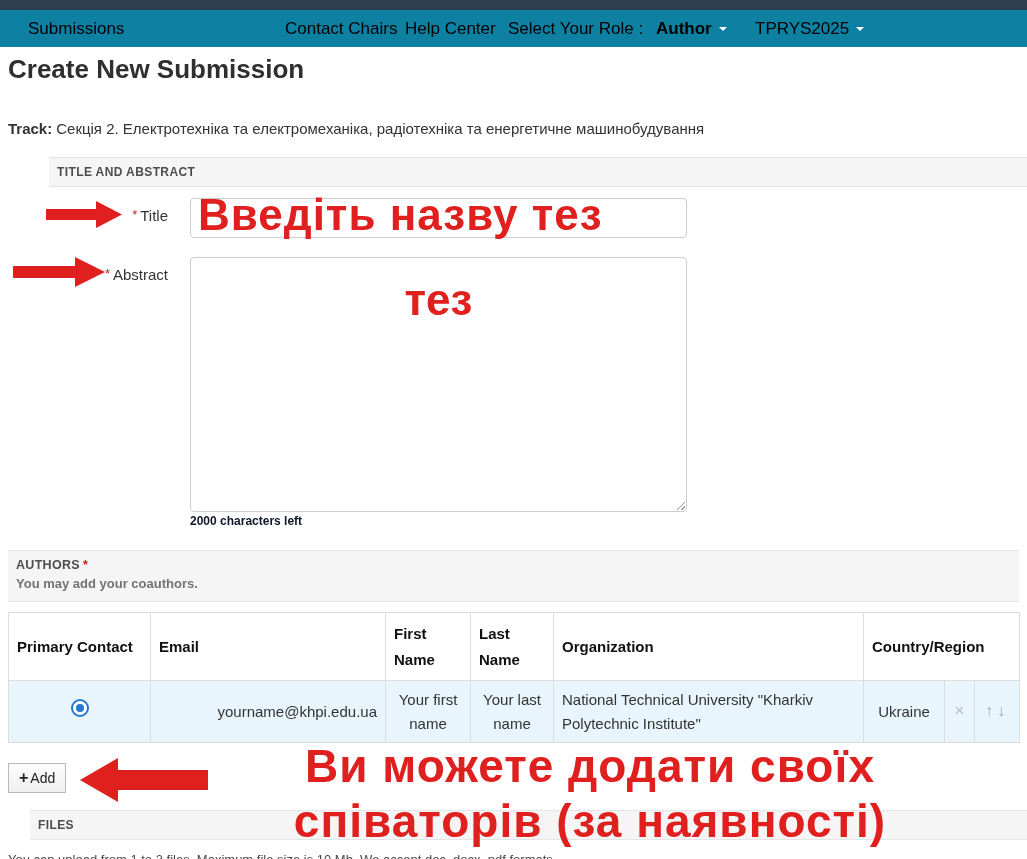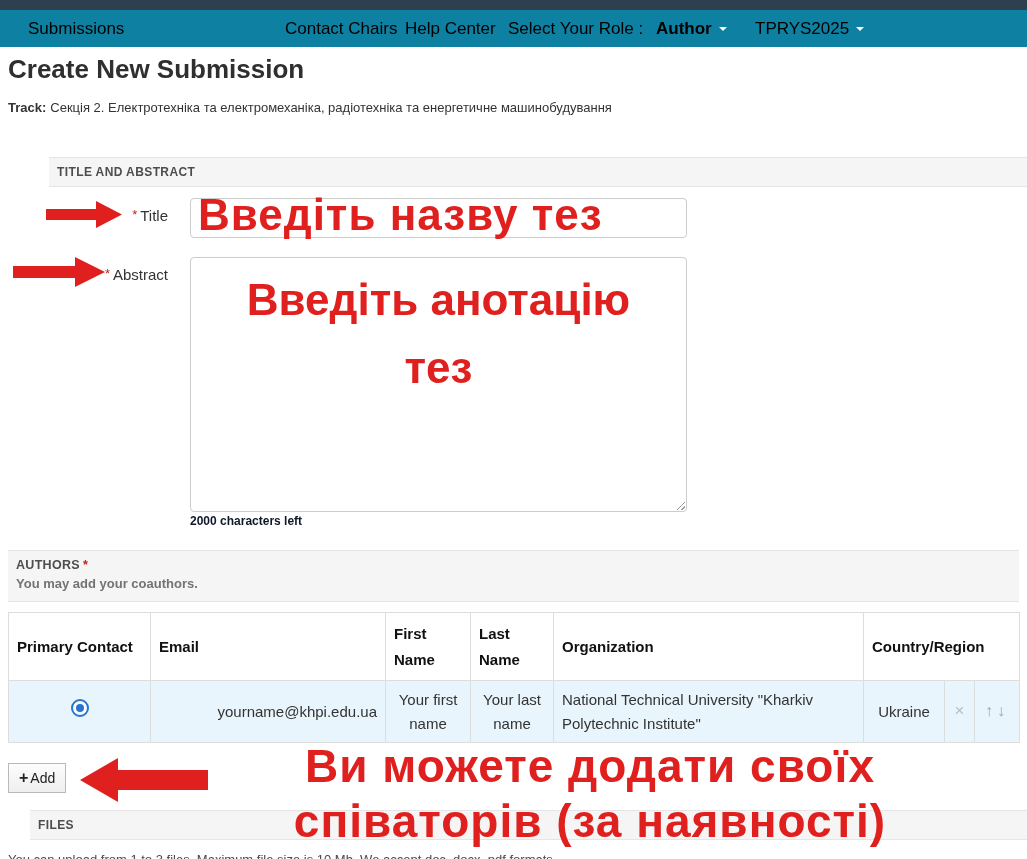--- a/index.html
+++ b/index.html
@@ -15,21 +15,21 @@
   .nav-brand{left:28px;}
   .nav-contact{left:285px;}
   .nav-help{left:405px;}
   .nav-rolelabel{left:508px;}
   .nav-author{left:656px;font-weight:bold;}
   .nav-conf{left:755px;}
   .caret{display:inline-block;width:0;height:0;margin-left:7px;
     border-left:4px solid transparent;border-right:4px solid transparent;border-top:4px solid #fff;}
   
   .page-title{position:absolute;left:8px;top:54px;font-size:26px;font-weight:bold;color:#2f2f2f;}
-  .track-line{position:absolute;left:8px;top:100px;font-size:13px;color:#333;}
+  .track-line{position:absolute;left:8px;top:120px;font-size:15px;color:#333;}
   .track-line b{margin-right:4px;}
   
   .band{position:absolute;left:8px;width:1011px;background:#f5f5f5;box-sizing:border-box;
     border-top:1px solid #e5e5e5;border-bottom:1px solid #e5e5e5;padding-left:8px;}
   .band-title{top:157px;height:30px;display:flex;align-items:center;
     font-size:12px;font-weight:bold;color:#4d4d4d;letter-spacing:.4px;margin-left:41px;}
   .band-authors{top:550px;height:52px;padding-top:7px;}
   .band-authors .line1{font-size:12.5px;font-weight:bold;color:#4d4d4d;letter-spacing:.3px;}
   .band-authors .req{color:#c5201c;margin-left:3px;}
   .band-authors .line2{font-size:13px;font-weight:bold;color:#737373;margin-top:4px;}
@@ -118,21 +118,20 @@
 
 <svg class="red-arrow" style="left:13px;top:257px;" width="92" height="30" viewBox="0 0 92 30">
   <path d="M0 9 H62 V0 L92 15 L62 30 V21 H0 Z"></path>
 </svg>
 <div class="field-label label-abstract">
   <span class="req">*</span><span>Abstract</span>
 </div>
 <textarea class="abstract-area" style=""></textarea>
 <div class="resize-handle"></div>
 <div class="ov ov-abstract">
-  <div>Введіть анотацію</div>
   <div>тез</div>
 </div>
 <div class="chars-left">2000 characters left</div>
 
 <div class="band band-authors">
   <div class="line1">
     <span>AUTHORS</span><span class="req">*</span>
   </div>
   <div class="line2">You may add your coauthors.</div>
 </div>

